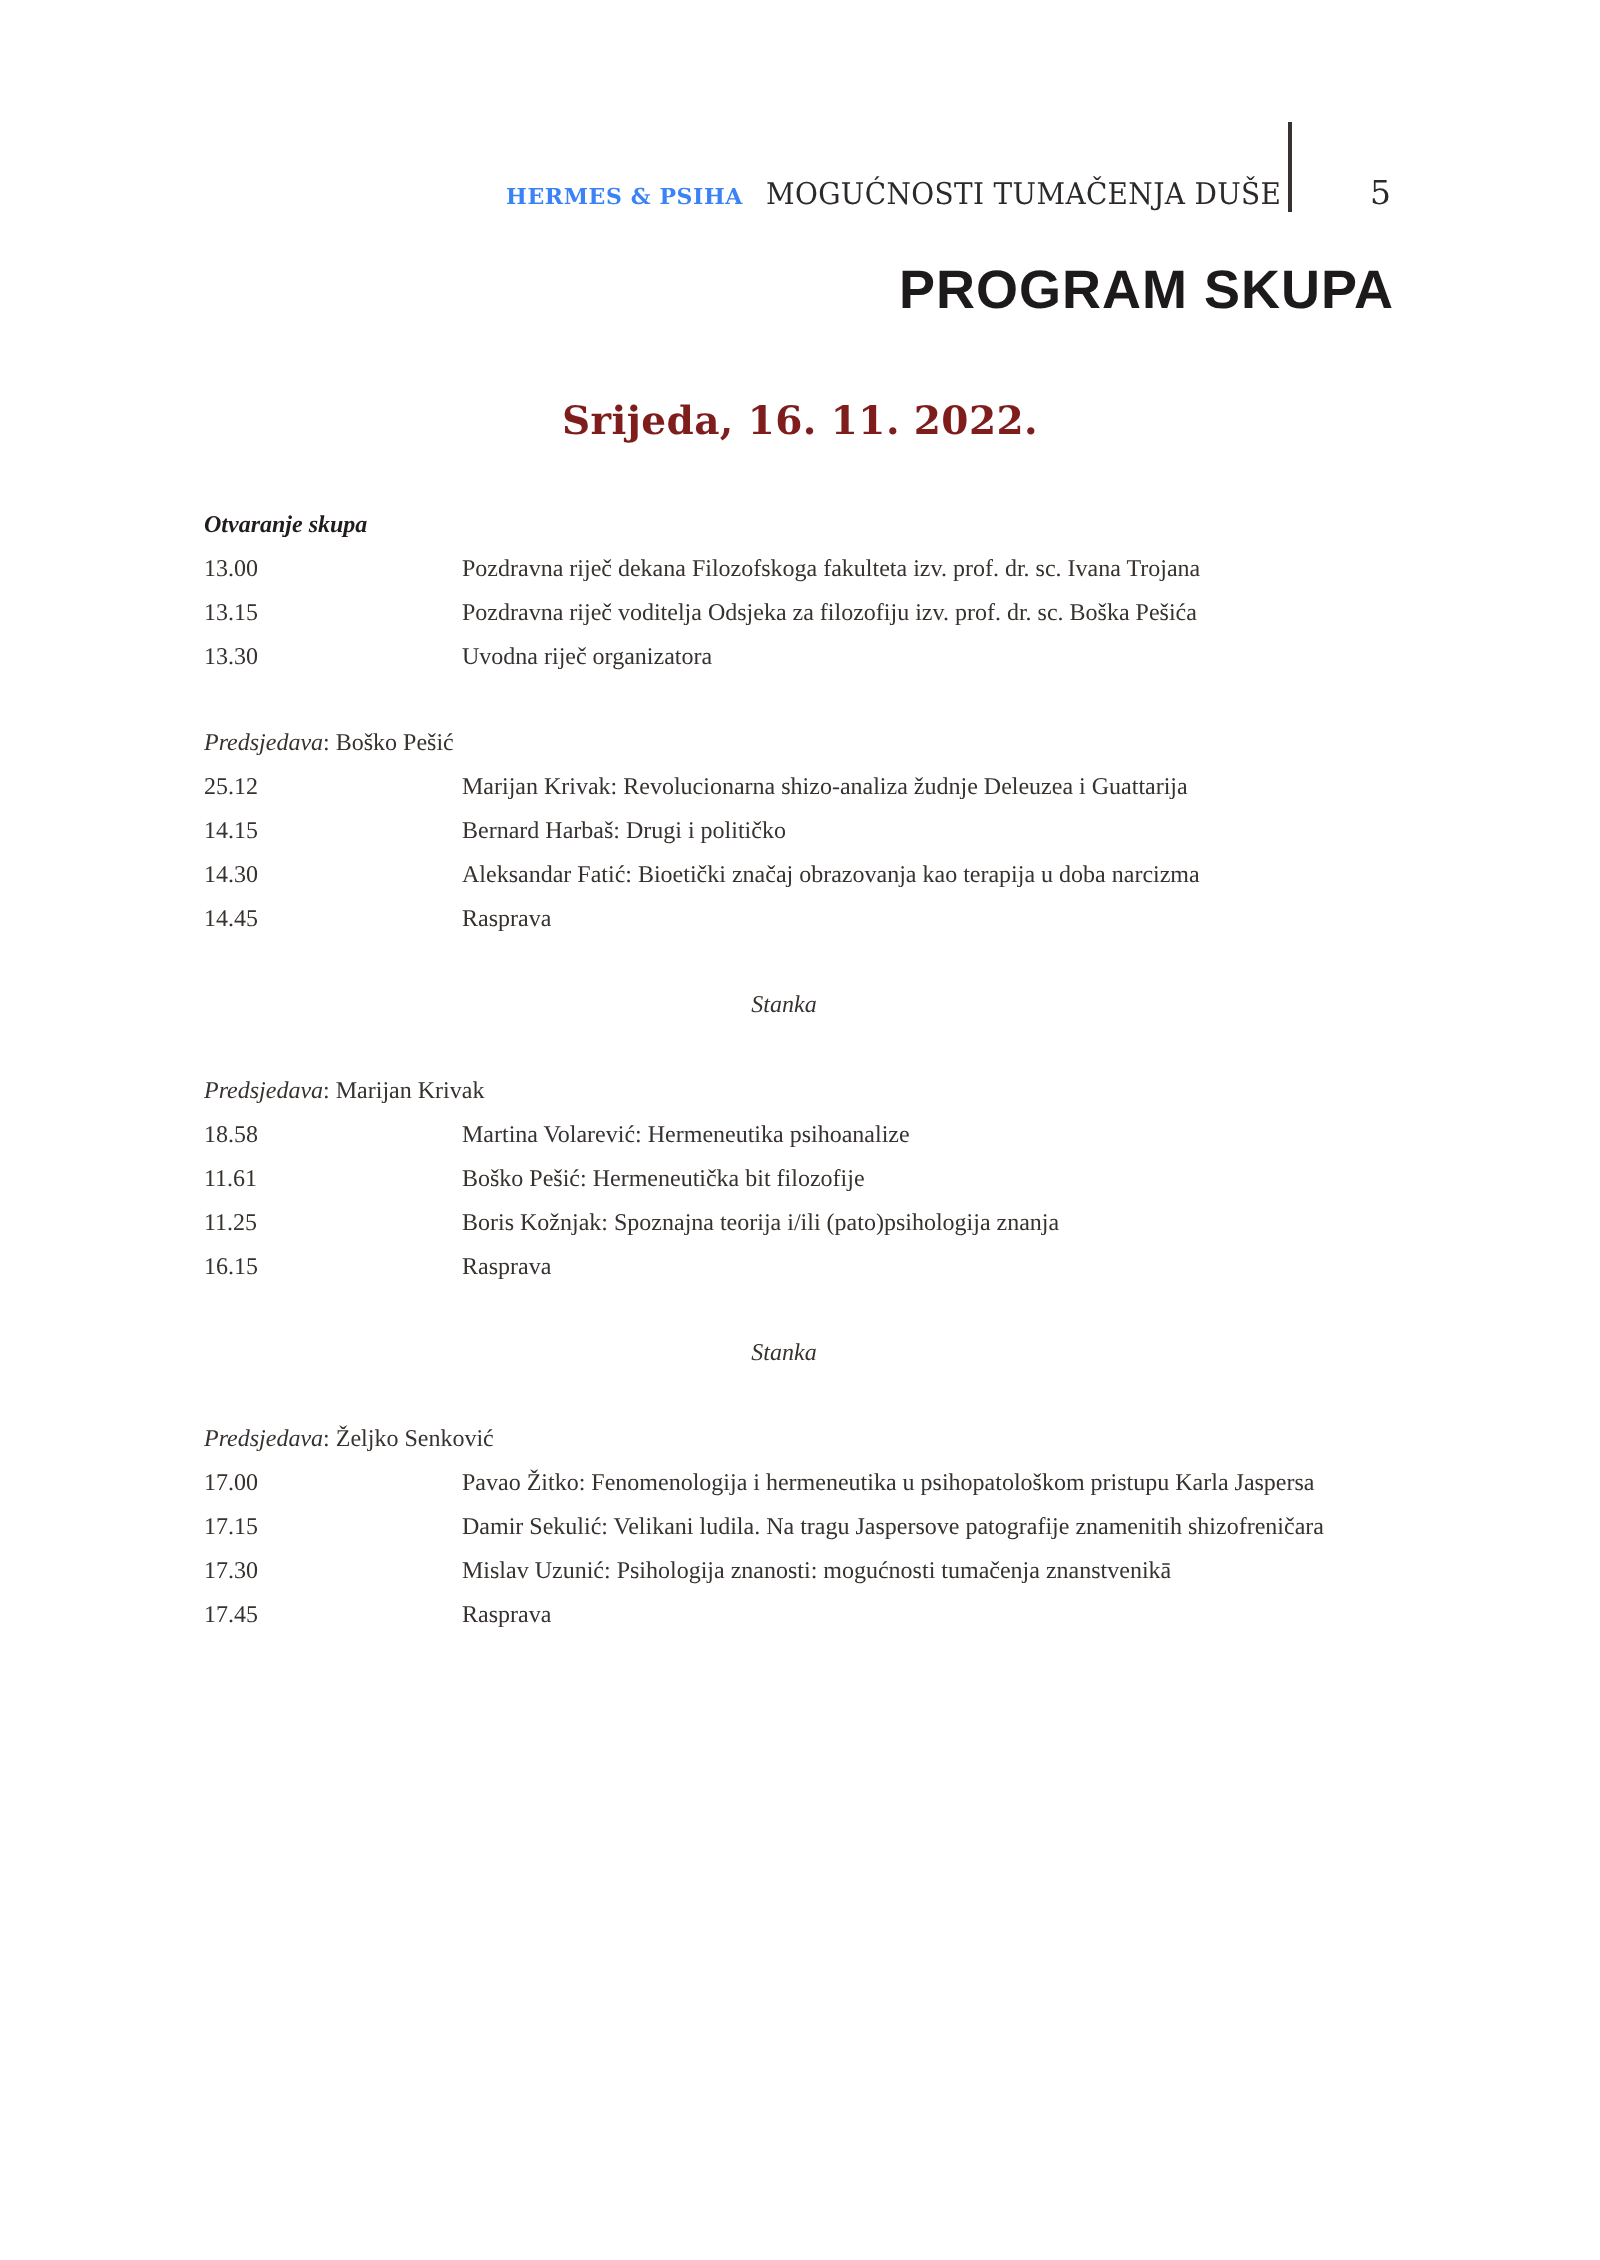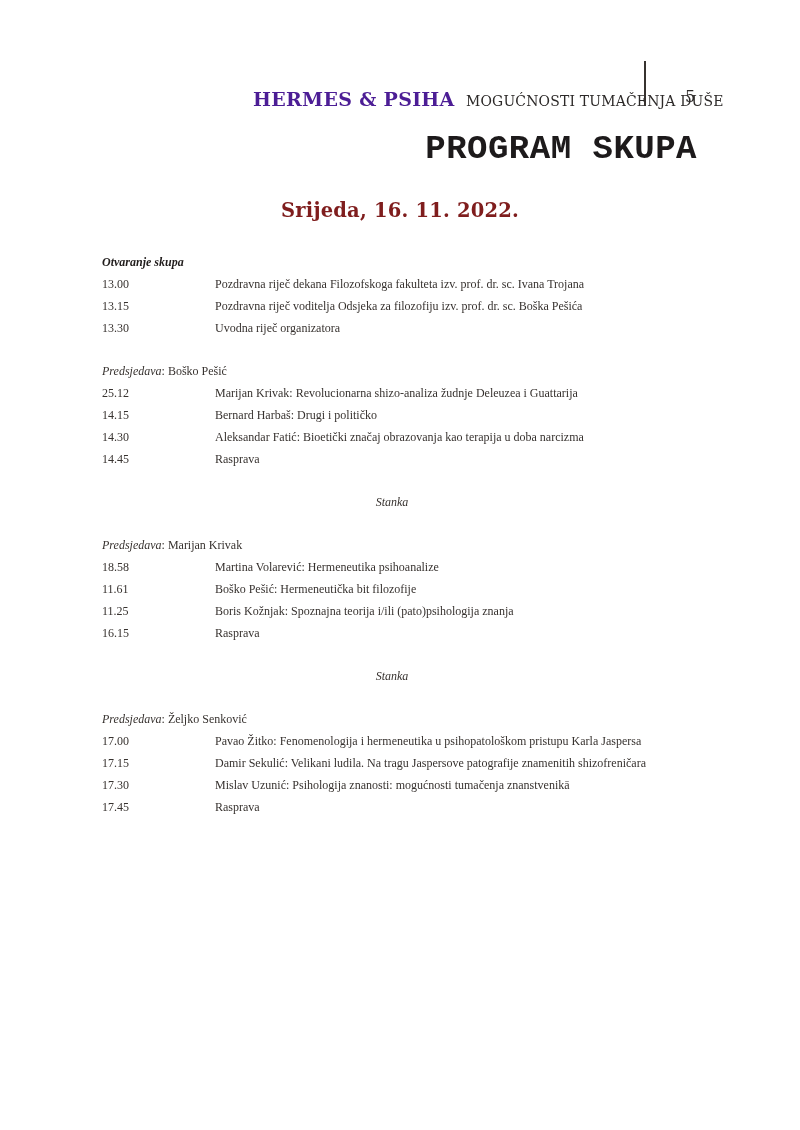--- a/index.html
+++ b/index.html
@@ -13,23 +13,23 @@
   }
 
   
   .running-head {
     position:absolute; left:253px; top:88px;
     white-space:nowrap;
   }
   .book-title {
     font-family:"DejaVu Serif", serif;
     font-weight:bold;
-    font-size:19px;
+    font-size:11px;
     letter-spacing:0.3px;
-    color:#4c1d95;
+    color:#3b82f6;
   }
   .running-subtitle {
     display:inline-block;
     transform:scaleX(0.93);
     transform-origin:left center;
     font-family:"DejaVu Serif", serif;
     font-size:15px;
     letter-spacing:0.2px;
     color:#2c2928;
     margin-left:7px;
@@ -42,23 +42,23 @@
   .page-number {
     position:absolute; left:685px; top:87px;
     font-family:"DejaVu Serif", serif;
     font-size:16.5px;
     color:#2c2928;
   }
 
   
   .page-title {
     position:absolute; right:103px; top:130px;
-    font-family:Liberation Mono, monospace;
+    font-family:Liberation Sans, sans-serif;
     font-weight:bold;
-    font-size:34px;
+    font-size:27px;
     letter-spacing:0.5px;
     color:#1d1a1b;
     white-space:nowrap;
   }
   .date-heading {
     position:absolute; left:0; top:199px; width:800px;
     text-align:center;
     font-family:"DejaVu Serif", serif;
     font-weight:bold;
     font-size:19.5px;
@@ -76,21 +76,21 @@
   .section + .section { margin-top:21px; }
   .section-heading {
     font-weight:bold;
     font-style:italic;
     color:#211d1c;
   }
   .chair-label { font-style:italic; }
   .break-label { font-style:italic;text-align:center; }
   .row { display:flex; align-items:flex-start;gap:48px; }
   .time { flex:0 0 65px; }
-  .text { width:513px; }
+  .text { width:513px;margin-left:16px; }
 </style>
 </head>
 <body>
 
 <div class="page">
 
   <div class="running-head">
     <span class="book-title">HERMES &amp; PSIHA</span>
     <span class="running-subtitle">MOGUĆNOSTI TUMAČENJA DUŠE</span>
   </div>

